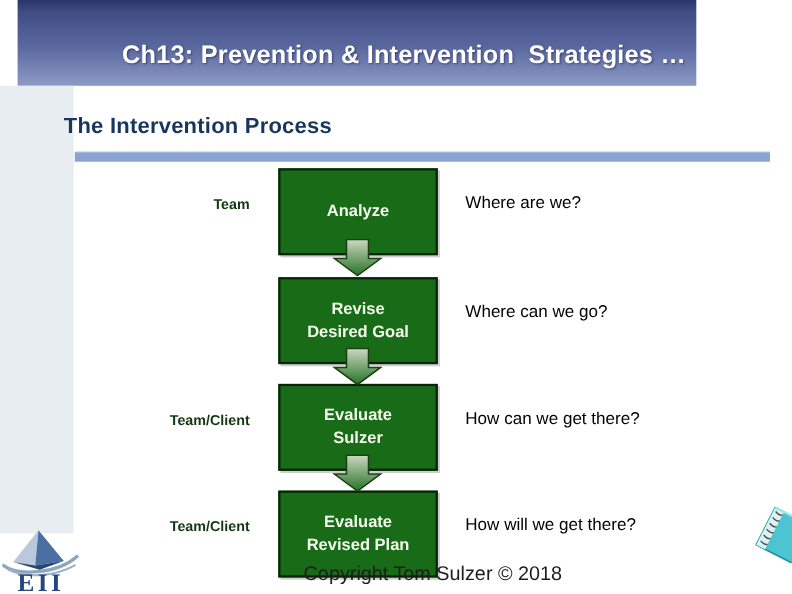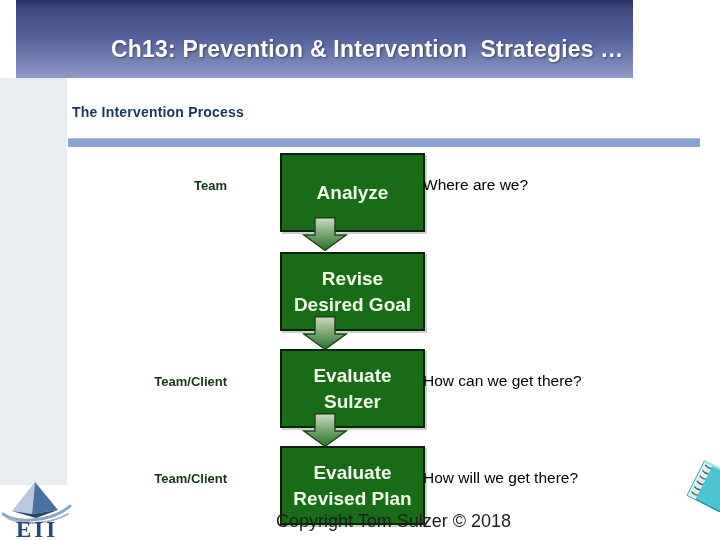--- a/index.html
+++ b/index.html
@@ -11,35 +11,35 @@
   .header{position:absolute;left:0;top:0;width:617px;height:78px;
     background:linear-gradient(180deg,#2b3468 0%,#3f4d83 14%,#5a68a0 55%,#8e9ac6 100%);margin-left:16px;}
   .header-title{
     position:absolute;left:95px;top:36px;color:#ffffff;
     font-size:23px;font-weight:bold;white-space:pre;letter-spacing:.2px;
     text-shadow:1px 1px 2px rgba(18,24,60,.55);
   }
   
   .sidebar{position:absolute;left:0;top:78px;width:67px;height:407px;background:#e8edf2;}
   
-  .heading{position:absolute;left:72px;top:104px;margin:0;
-    font-size:14px;font-weight:bold;color:#17365d;letter-spacing:.2px;}
+  .heading{position:absolute;left:58px;top:104px;margin:0;
+    font-size:20px;font-weight:bold;color:#17365d;letter-spacing:.2px;}
   .heading-rule{position:absolute;left:68px;top:138px;width:632px;height:8px;
     background:#8ba3d2;border-top:1px solid #a9bcdf;}
   
   .row{position:absolute;left:0;width:720px;height:64px;padding-left:36px;}
   .row-1{top:153px}.row-2{top:252px}.row-3{top:349px}.row-4{top:446px}
   .actor{position:absolute;left:100px;top:0;width:127px;height:64px;
     display:flex;align-items:center;justify-content:flex-end;
     font-size:13px;font-weight:bold;color:#133613;}
   .step-box{position:absolute;left:253px;top:0;width:145px;height:79px;
     box-sizing:border-box;background:#186c18;border:2px solid #0b2409;
     box-shadow:2px 2px 0 rgba(60,60,60,.25);
     display:flex;flex-direction:column;align-items:center;justify-content:center;
-    color:#f6f9ee;font-size:19px;font-weight:bold;line-height:1.35;text-align:center;margin-left:27px;}
+    color:#f6f9ee;font-size:15px;font-weight:bold;line-height:1.35;text-align:center;}
   .question{position:absolute;left:423px;top:0;height:64px;
     display:flex;align-items:center;
     font-size:15.5px;font-weight:normal;color:#000000;}
   
   .arrow{position:absolute;left:302px;width:46px;height:35px;}
   .arrow-1{top:217px}.arrow-2{top:316px}.arrow-3{top:413px}
   
   .copyright{position:absolute;left:67px;top:511px;width:653px;
     text-align:center;font-size:18px;color:#1d1d1d;}
   
@@ -67,20 +67,21 @@
       <div>Analyze</div>
     </div>
     <div class="question">Where are we?</div>
   </div>
 
   <div class="row row-2">
     <div class="step-box">
       <div>Revise</div>
       <div>Desired Goal</div>
     </div>
+    <div class="question">Where can we go?</div>
   </div>
 
   <div class="row row-3">
     <div class="actor">Team/Client</div>
     <div class="step-box">
       <div>Evaluate</div>
       <div>Sulzer</div>
     </div>
     <div class="question">How can we get there?</div>
   </div>

